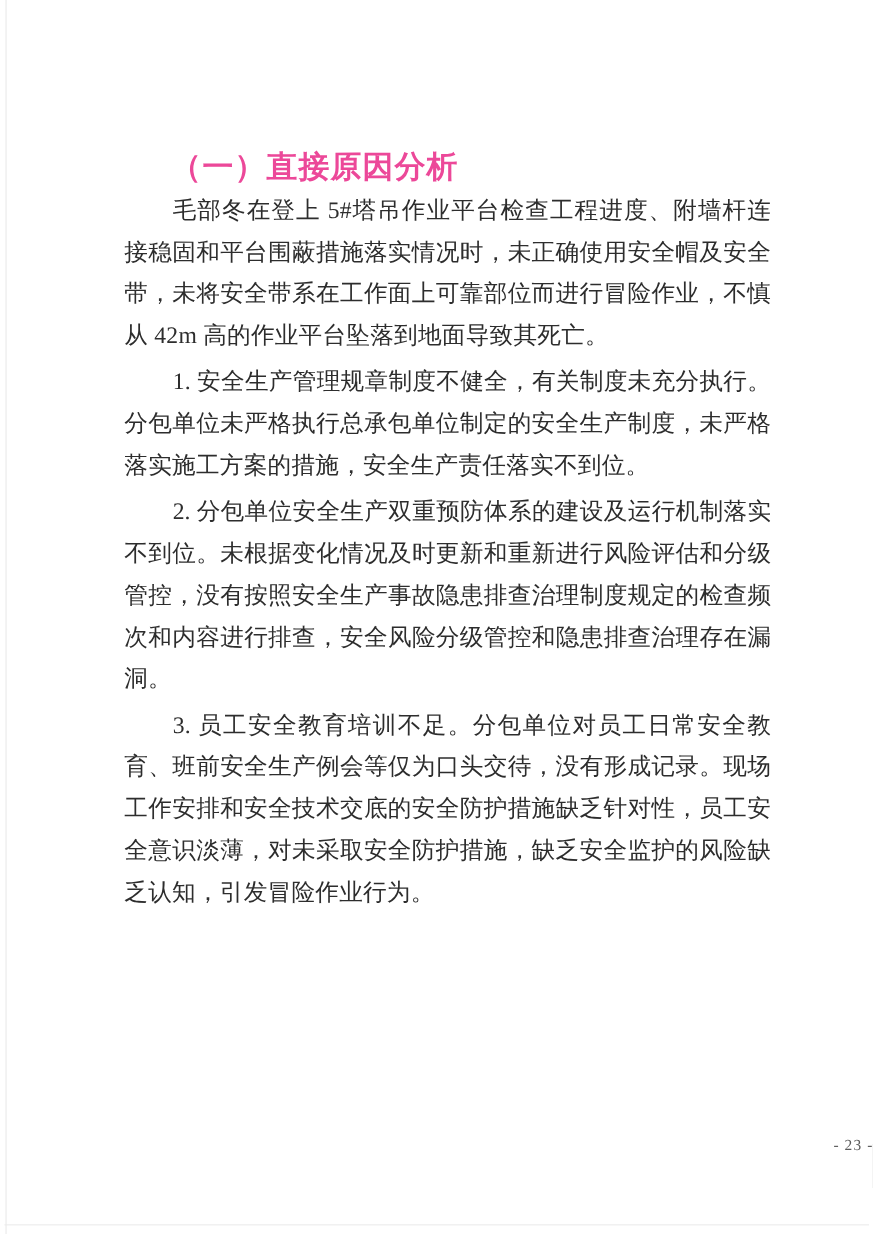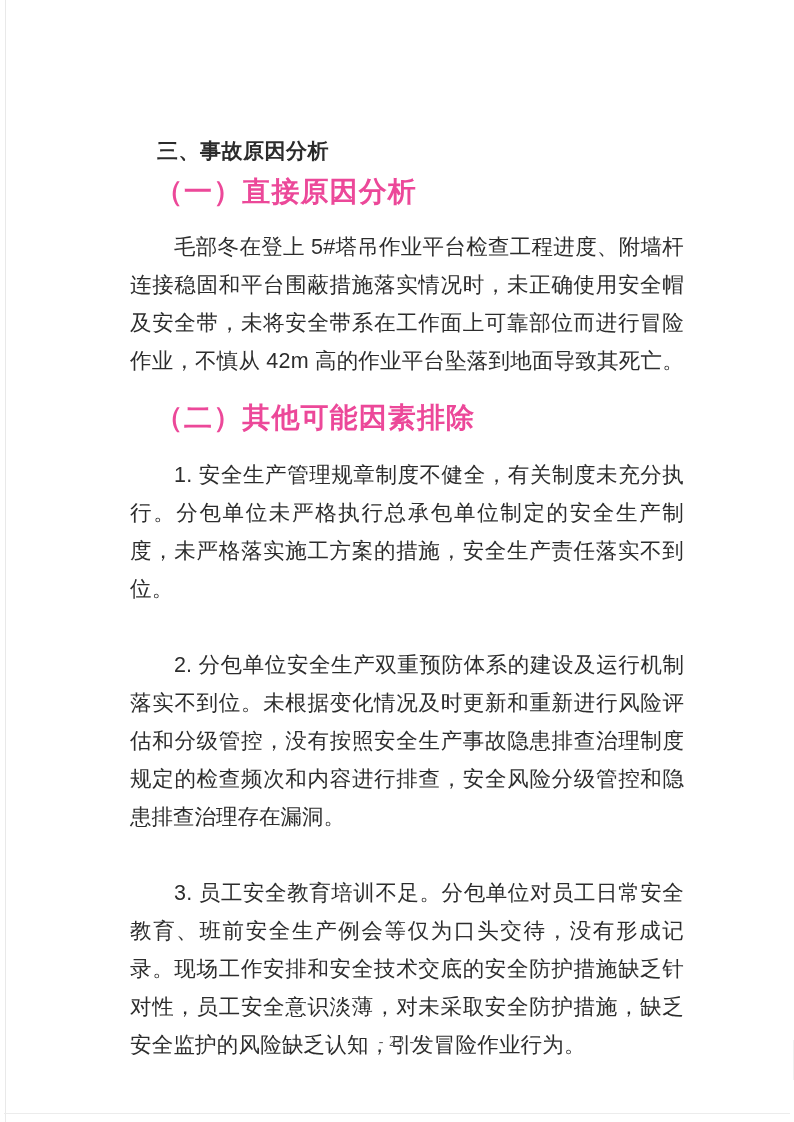--- a/index.html
+++ b/index.html
@@ -72,25 +72,25 @@
     line-height: 38px;
     color: #ec4899;
     letter-spacing: 1.1px;
     text-indent: 42px;
     margin: 0;
     white-space: nowrap;
   }
 
   
   .para {
-    font-family: Liberation Sans, sans-serif;
+    font-family: Liberation Serif, serif;
     font-size: 21.5px;
     line-height: 38px;
     color: #2d2d2d;
-    margin: 17px;
+    margin: 0;
     text-align: justify;
     text-justify: inter-character;
     text-indent: 44px;
     letter-spacing: 0.2px;
     word-break: break-all;
   }
 
   .para.tight {
     letter-spacing: 0px;
   }
@@ -98,49 +98,47 @@
   
   .gap-2  { height: 2px; }
   .gap-4  { height: 4px; }
 
   
   .page-number {
     position: absolute;
     left: 0;
     top: 1034px;
     width: 794px;
-    text-align: center;
+    text-align: right;
     font-family: "Liberation Serif", "DejaVu Serif", serif;
     font-size: 14px;
     color: #5a5a5a;
     letter-spacing: 1px;
   }
 </style>
 </head>
 <body>
 
 <div id="page">
 
   <div class="scan-edge-left"></div>
   <div class="scan-edge-right"></div>
   <div class="scan-edge-bottom"></div>
 
   <div class="content">
 
-    <h2 class="h-main">三、事故原因分析</h2>
 
     <div class="gap-2"></div>
 
     <h3 class="h-sub">（一）直接原因分析</h3>
 
     <p class="para">毛部冬在登上 5#塔吊作业平台检查工程进度、附墙杆连接稳固和平台围蔽措施落实情况时，未正确使用安全帽及安全带，未将安全带系在工作面上可靠部位而进行冒险作业，不慎从 42m 高的作业平台坠落到地面导致其死亡。</p>
 
     <div class="gap-2"></div>
 
-    <h3 class="h-sub">（二）其他可能因素排除</h3>
 
 
     <div class="gap-2"></div>
 
 
     <p class="para">1. 安全生产管理规章制度不健全，有关制度未充分执行。分包单位未严格执行总承包单位制定的安全生产制度，未严格落实施工方案的措施，安全生产责任落实不到位。</p>
 
     <div class="gap-4"></div>
 
     <p class="para tight">2. 分包单位安全生产双重预防体系的建设及运行机制落实不到位。未根据变化情况及时更新和重新进行风险评估和分级管控，没有按照安全生产事故隐患排查治理制度规定的检查频次和内容进行排查，安全风险分级管控和隐患排查治理存在漏洞。</p>

